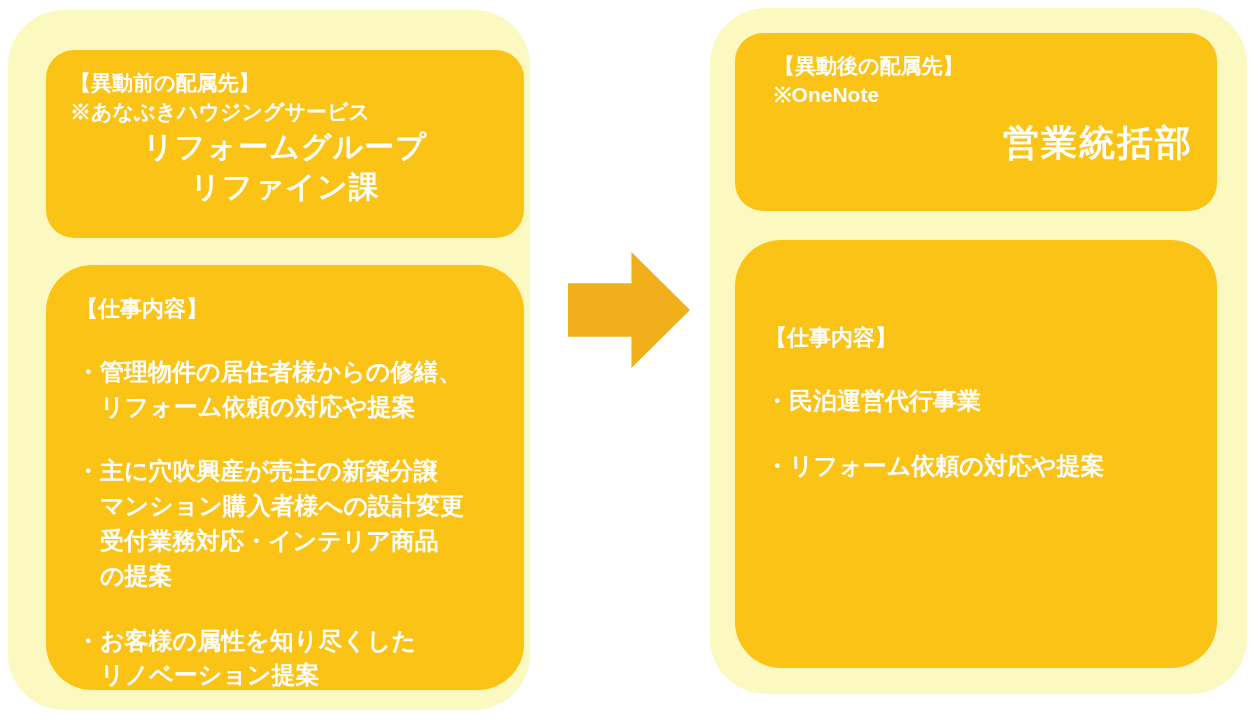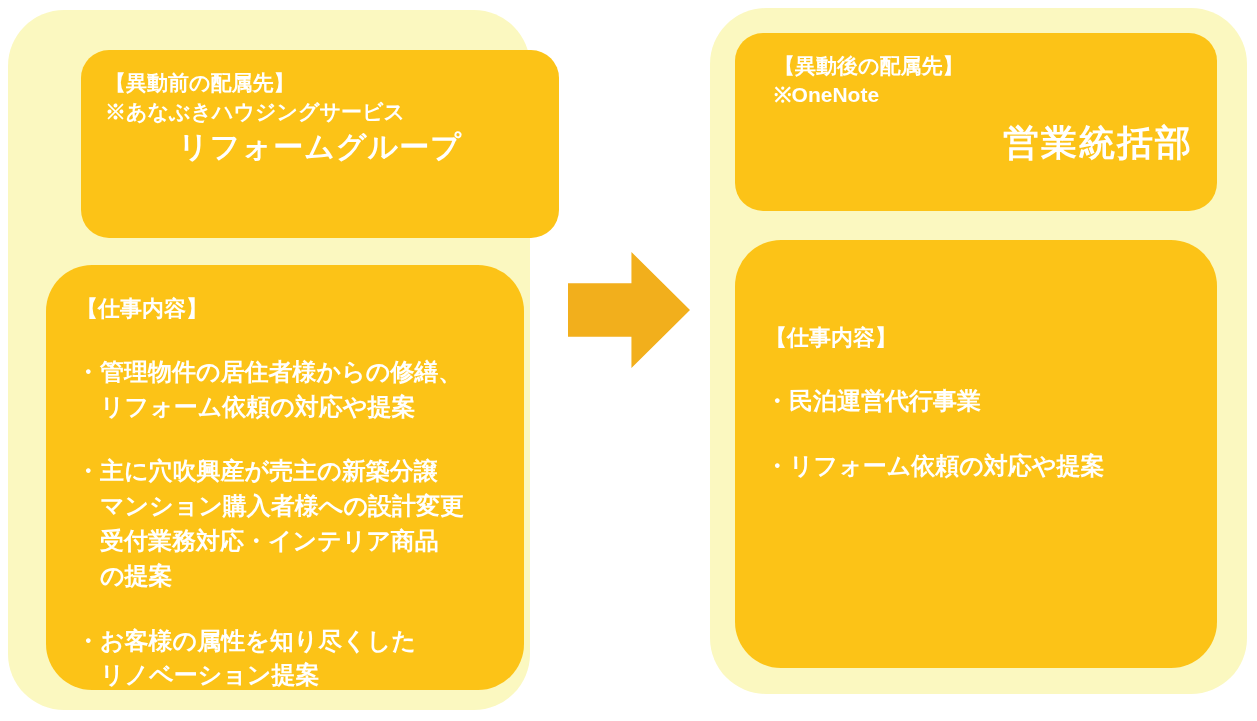--- a/index.html
+++ b/index.html
@@ -23,21 +23,20 @@
 
   .inner-box {
     position: absolute;
     background: var(--box_bg, #fcc317);
     box-sizing: border-box;
   }
   .left-header-box {
     left: 38px; top: 40px; width: 478px; height: 188px;
     border-radius: 28px;
     padding: 18px 24px 10px 24px;
-    margin-left: 35px;
   }
   .left-body-box {
     left: 38px; top: 255px; width: 478px; height: 425px;
     border-radius: 46px;
     padding: 28px 26px 20px 30px;
   }
   .right-header-box {
     left: 25px; top: 25px; width: 482px; height: 178px;
     border-radius: 28px;
     padding: 18px 24px 10px 39px;
@@ -93,20 +92,21 @@
 </head>
 <body>
 
 <div class="canvas">
 
   <section class="outer-panel outer-left">
     <div class="inner-box left-header-box">
       <div class="small-line">【異動前の配属先】</div>
       <div class="small-line">※あなぶきハウジングサービス</div>
       <div class="big-title">リフォームグループ</div>
+      <div class="big-title">リファイン課</div>
     </div>
     <div class="inner-box left-body-box">
       <div class="body-heading">【仕事内容】</div>
       <div class="bullet-item">・管理物件の居住者様からの修繕、
 　リフォーム依頼の対応や提案</div>
       <div class="bullet-item">・主に穴吹興産が売主の新築分譲
 　マンション購入者様への設計変更
 　受付業務対応・インテリア商品
 　の提案</div>
       <div class="bullet-item">・お客様の属性を知り尽くした

